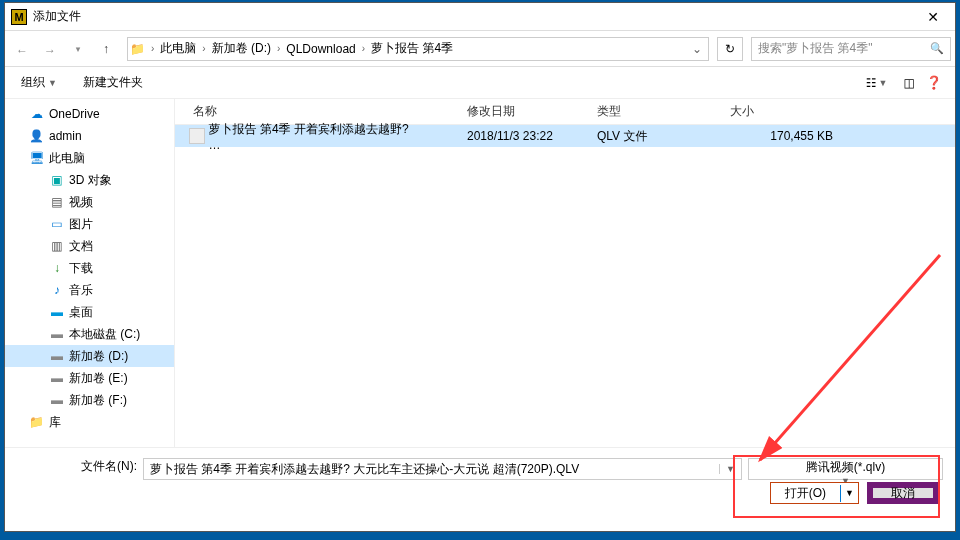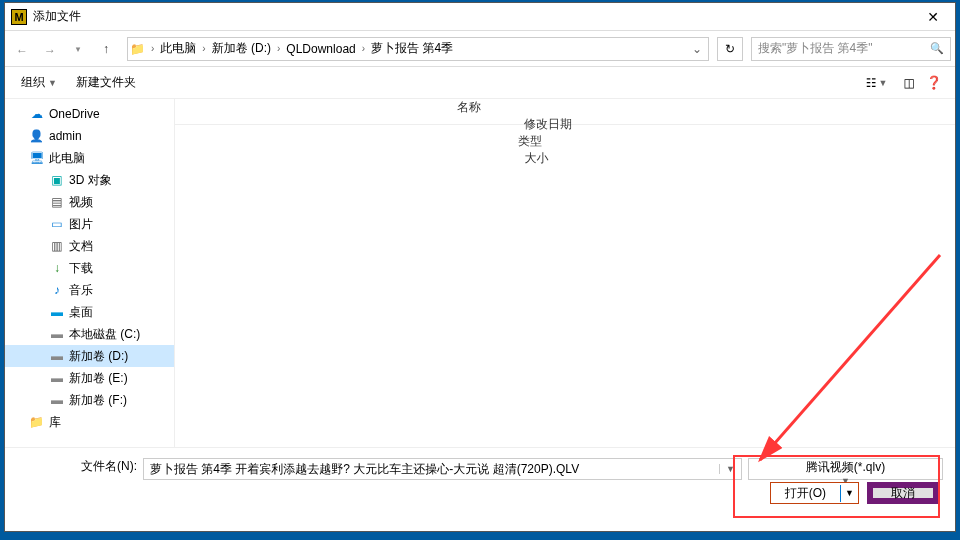--- a/index.html
+++ b/index.html
@@ -15,21 +15,21 @@
 .nav-btn.enabled { color: #333; }
 .breadcrumb { flex: 1; height: 24px; border: 1px solid #ccc; display: flex; align-items: center; margin: 0 6px; background:#fff;}
 .bc-icon { width: 20px; display:flex; align-items:center; justify-content:center;}
 .bc-sep { color: #666; padding: 0 3px; font-size:10px;}
 .bc-item { padding: 0 3px; cursor: pointer; height:100%; display:flex; align-items:center;}
 .bc-dropdown { margin-left:auto; padding: 0 6px; color:#666;}
 .refresh { width: 26px; height: 24px; border: 1px solid #ccc; display:flex; align-items:center; justify-content:center; margin-right:6px;}
 .search { width: 200px; height: 24px; border: 1px solid #ccc; padding: 0 6px; color: #888; display:flex; align-items:center; justify-content:space-between;}
 .search-icon { color:#555; font-size:11px;}
 
-.toolbar { height: 32px; display: flex; align-items: center; padding: 0 12px; gap: 11px; border-bottom: 1px solid #eee; }
+.toolbar { height: 32px; display: flex; align-items: center; padding: 0 12px; gap: 18px; border-bottom: 1px solid #eee; }
 .tool-item { display:flex; align-items:center; gap:3px; cursor:pointer; padding:3px 4px;}
 .tool-drop { font-size:9px; color:#666;}
 .tool-right { margin-left: auto; display: flex; gap: 8px; align-items:center;}
 .view-btn { display:flex; align-items:center; gap:2px; padding:2px 4px; cursor:pointer;}
 .help-btn { color:#0066cc; cursor:pointer; font-size:13px;}
 
 .body { display: flex; height: 348px; }
 .sidebar { width: 170px; border-right: 1px solid #eee; overflow:auto; padding-top:4px;}
 .tree-item { display: flex; align-items: center; height: 22px; padding-left: 24px; cursor: pointer; gap:4px;}
 .tree-item.level1 { padding-left: 44px; }
@@ -42,21 +42,21 @@
 .ico-video { color:#555;}
 .ico-pic { color:#0078d4;}
 .ico-doc { color:#555;}
 .ico-download { color:#228822;}
 .ico-music { color:#0078d4;}
 .ico-desktop { color:#0099dd;}
 .ico-disk { color:#888;}
 .ico-lib { color:#d4a017;}
 
 .filelist { flex: 1; }
-.list-header { display: flex; height: 26px; align-items: center; border-bottom: 1px solid #eee; color:#333;flex-direction:column; }
+.list-header { display: flex; height: 26px; align-items: center; border-bottom: 1px solid #eee; color:#333; }
 .col { padding: 0 8px; border-right: 1px solid transparent; }
 .col-name { width: 252px; padding-left:18px;}
 .col-date { width: 130px; margin-left: 32px; }
 .col-type { width: 110px; }
 .col-size { width: 120px; margin-left: 23px; }
 .file-row { display: flex; height: 22px; align-items: center; cursor: pointer; }
 .file-row.selected { background: #cce8ff; }
 .file-icon { width:16px; height:16px; background:#eee; margin:0 4px 0 14px; border:1px solid #ccc; display:inline-block;}
 
 .bottom { border-top: 1px solid #eee; padding: 10px 12px 12px; }
@@ -193,20 +193,31 @@
           <span>库</span>
         </div>
       </div>
     <div class="filelist">
       <div class="list-header">
         <div class="col col-name">名称</div>
         <div class="col col-date">修改日期</div>
         <div class="col col-type">类型</div>
         <div class="col col-size">大小</div>
       </div>
+      <div id="files">
+          <div class="file-row selected">
+            <div class="col col-name" style="display:flex;align-items:center;padding-left:0;">
+              <span class="file-icon"></span>
+              <span>萝卜报告 第4季 开着宾利添越去越野? …</span>
+            </div>
+            <div class="col col-date">2018/11/3 23:22</div>
+            <div class="col col-type">QLV 文件</div>
+            <div class="col col-size" style="text-align:right;">170,455 KB</div>
+          </div>
+        </div>
     </div>
   </div>
 
   <div class="bottom">
     <div class="filename-row">
       <div class="filename-label">文件名(N):</div>
       <div class="filename-input">
         <span>萝卜报告 第4季 开着宾利添越去越野?  大元比车主还操心-大元说 超清(720P).QLV</span>
         <span class="filename-drop">▼</span>
       </div>

